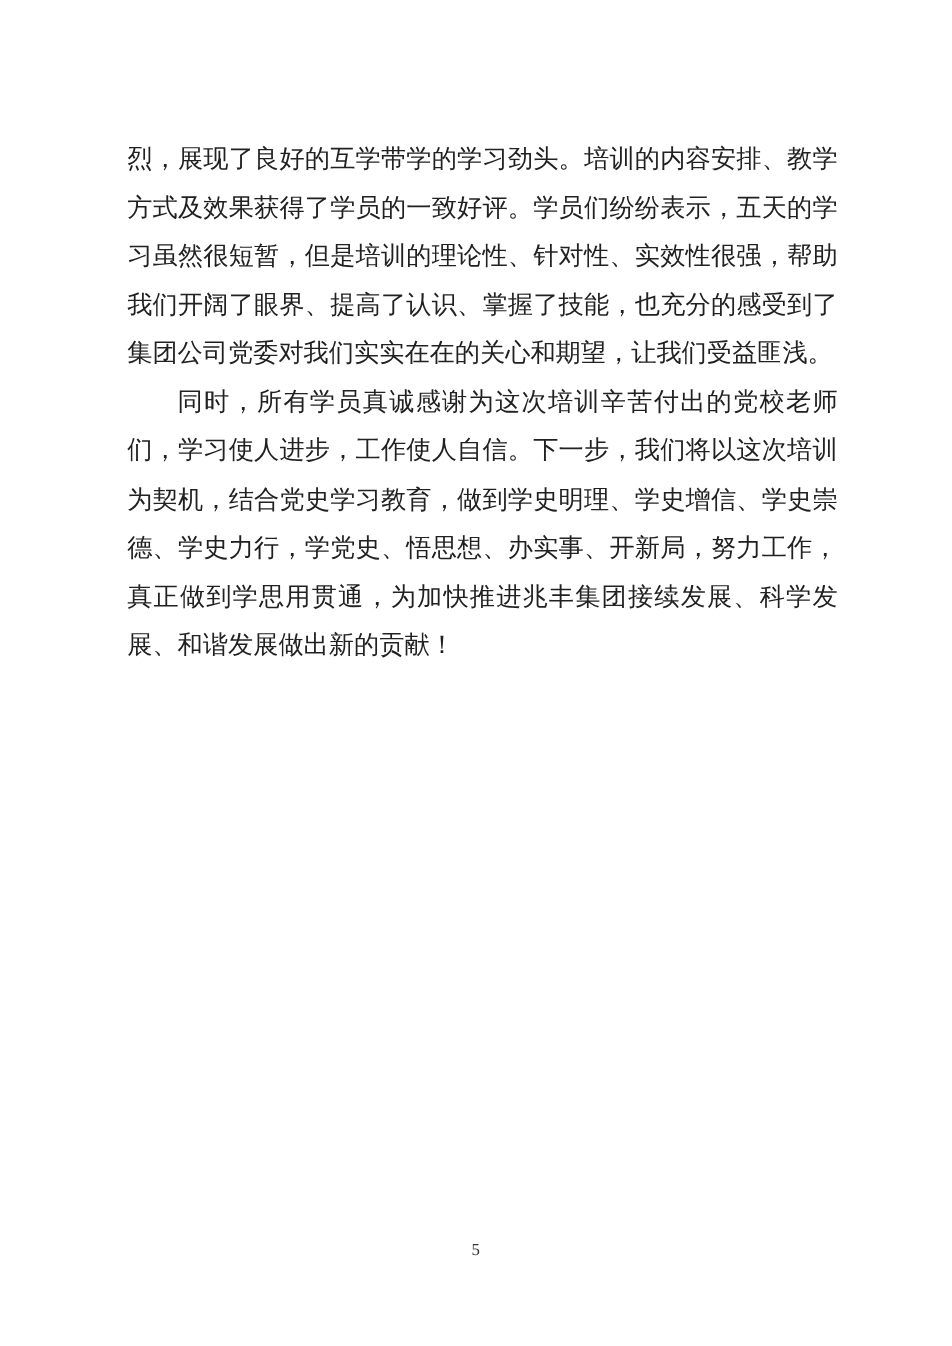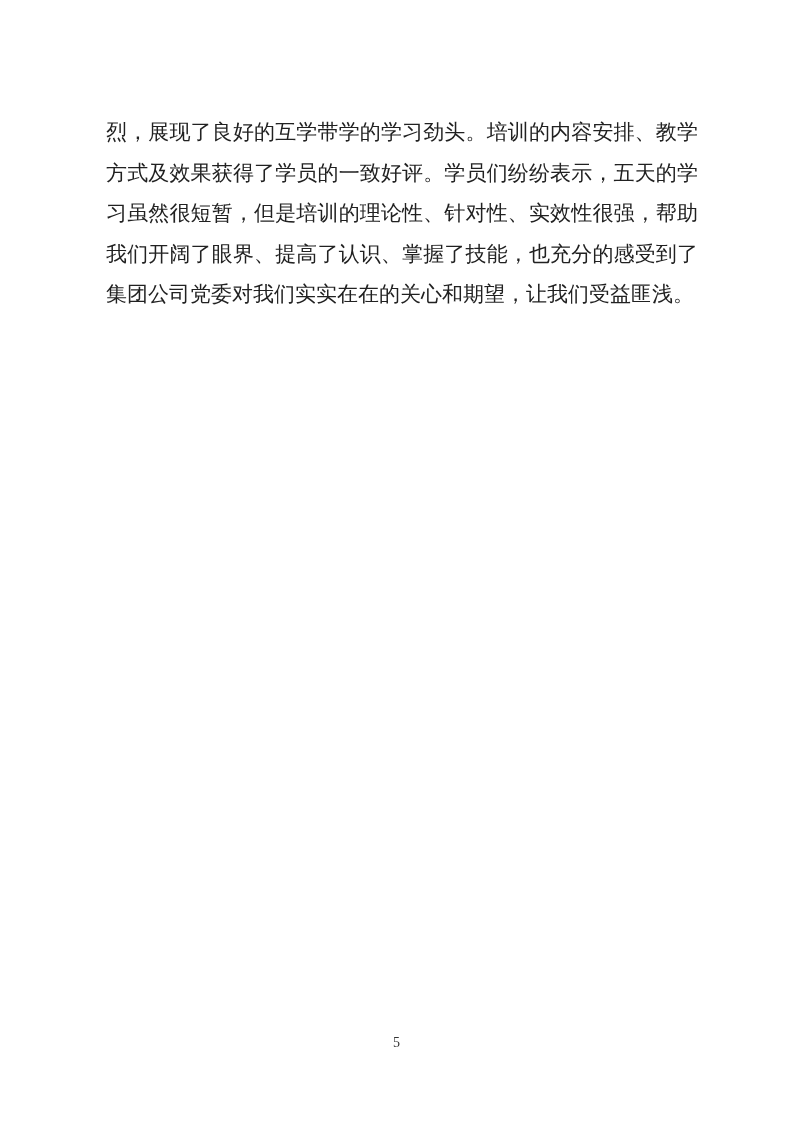--- a/index.html
+++ b/index.html
@@ -51,19 +51,20 @@
       font-family: "Liberation Serif", "DejaVu Serif", serif;
     }
   </style>
 </head>
 <body>
 
 <div class="page">
 
   <div class="content">
     <p>烈，展现了良好的互学带学的学习劲头。培训的内容安排、教学方式及效果获得了学员的一致好评。学员们纷纷表示，五天的学习虽然很短暂，但是培训的理论性、针对性、实效性很强，帮助我们开阔了眼界、提高了认识、掌握了技能，也充分的感受到了集团公司党委对我们实实在在的关心和期望，让我们受益匪浅。</p>
+    <p class="indent-2em">同时，所有学员真诚感谢为这次培训辛苦付出的党校老师们，学习使人进步，工作使人自信。下一步，我们将以这次培训为契机，结合党史学习教育，做到学史明理、学史增信、学史崇德、学史力行，学党史、悟思想、办实事、开新局，努力工作，真正做到学思用贯通，为加快推进兆丰集团接续发展、科学发展、和谐发展做出新的贡献！</p>
   </div>
 
   <div class="footer">
     <span class="page-number">5</span>
   </div>
 
 </div>
 
 </body></html>

